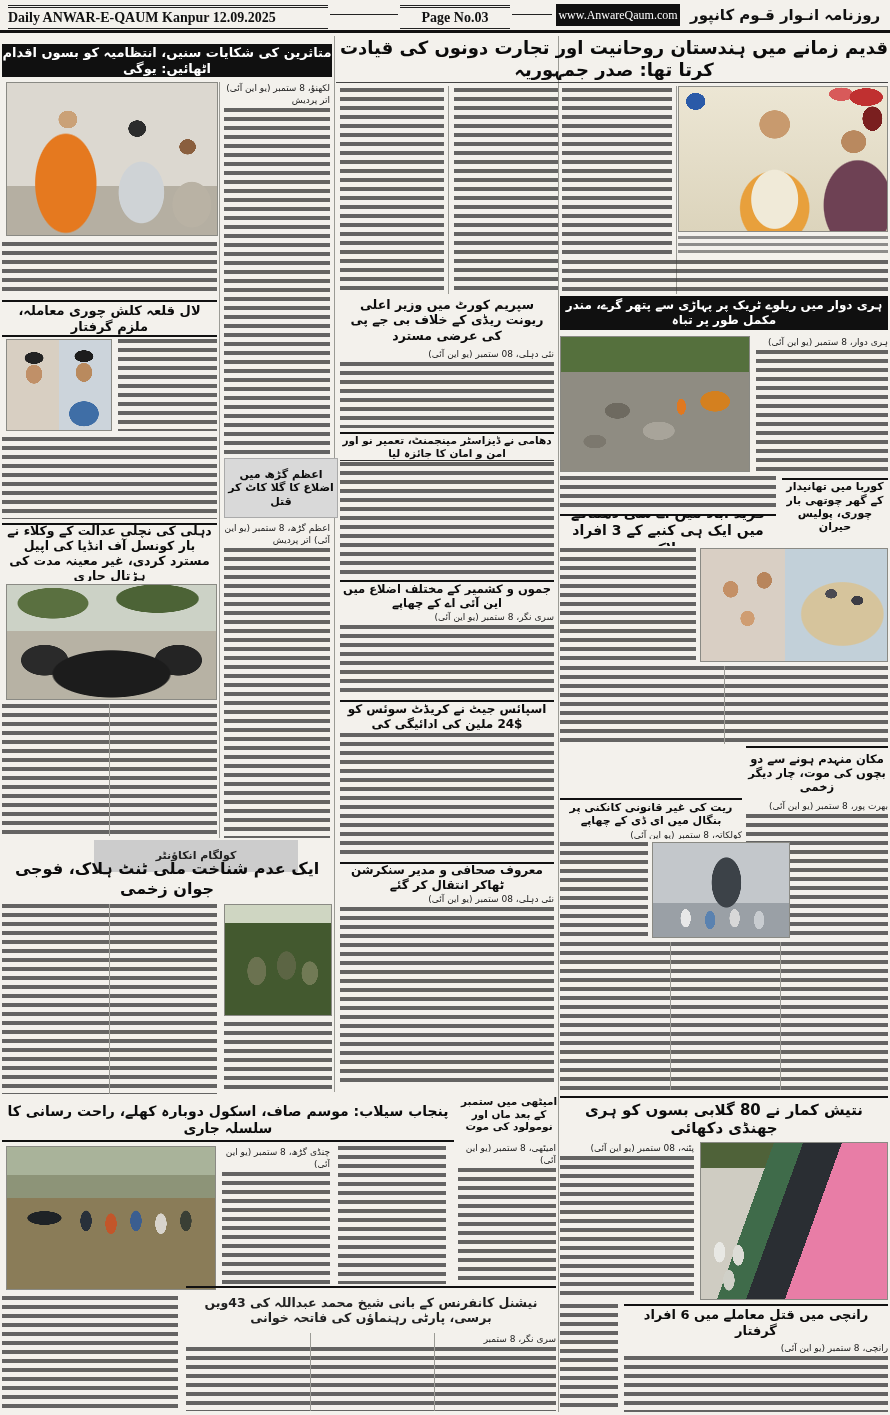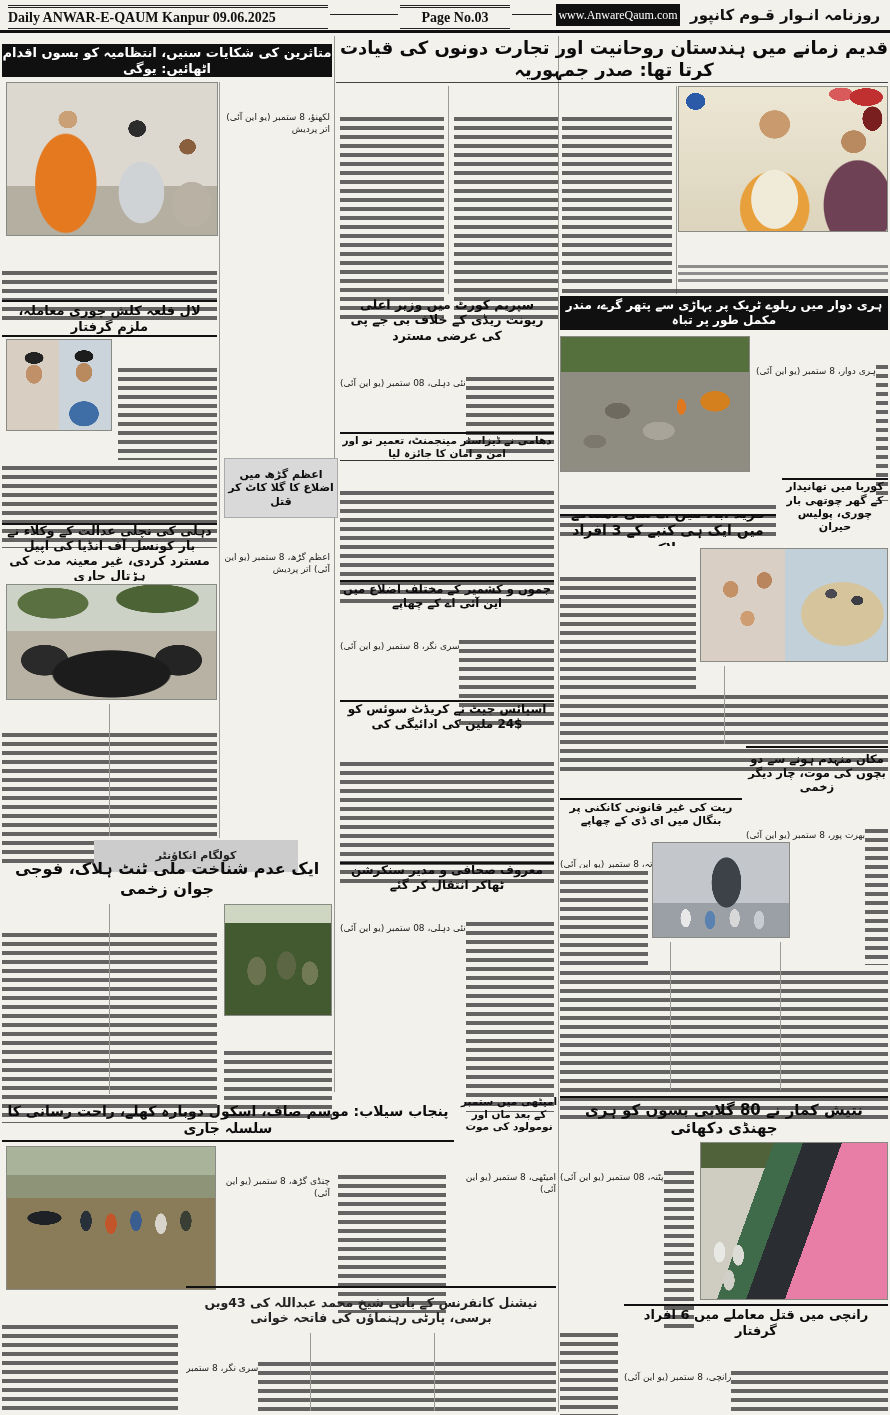--- a/index.html
+++ b/index.html
@@ -19,37 +19,37 @@
   
   .hl{font-weight:bold;color:#0c0c0c;direction:rtl;text-align:center;line-height:1.22;
       display:flex;align-items:center;justify-content:center;overflow:hidden;}
   .rev{background:#101010;color:#ffffff;}
   .kick{background:#cccccc;color:#222;}
   .grybox{background:#d9d9d9;border:1px solid #aaa;}
   .ruleB{border-bottom:2px solid #111;}
   .ruleT{border-top:2px solid #111;}
   .thinB{border-bottom:1px solid #333;}
   
-  .art{display:flex;flex-direction:row;overflow:hidden;margin-top:29px;}
+  .art{display:flex;flex-direction:column;overflow:hidden;}
   .dl{font-size:9px;line-height:1.35;direction:rtl;text-align:right;color:#1b1b1b;margin-bottom:2px;}
   .tx{flex:1;opacity:.78;
       background:repeating-linear-gradient(to bottom,#3c3c3c 0px,#3c3c3c 4px,transparent 4px,transparent 9px);}
   .tx.cap{opacity:.6;
       background:repeating-linear-gradient(to bottom,#4a4a4a 0px,#4a4a4a 3px,transparent 3px,transparent 7px);}
   
   .ph{border:1px solid #8a8a84;box-sizing:border-box;}
   .vline{width:1px;background:#9b9b95;}
   .hrule{height:1px;background:#444;}
 </style>
 </head>
 <body>
 
 <div id="page">
 
-  <div class="abs hdr-en" style="left:8px;top:5px;width:320px;height:20px;border-top:3px double #222;border-bottom:3px double #222;">Daily ANWAR-E-QAUM Kanpur  09.06.2025</div>
+  <div class="abs hdr-en" style="left:8px;top:5px;width:320px;height:20px;border-top:3px double #222;border-bottom:3px double #222;">Daily ANWAR-E-QAUM Kanpur  12.09.2025</div>
   <div class="abs hdr-en" style="left:400px;top:5px;width:110px;height:20px;justify-content:center;border-top:3px double #222;border-bottom:3px double #222;">Page No.03</div>
   <div class="abs hline" style="left:330px;top:14px;width:68px;"></div>
   <div class="abs hline" style="left:512px;top:14px;width:40px;"></div>
   <div class="abs hdr-box" style="left:556px;top:4px;width:124px;height:22px;">www.AnwareQaum.com</div>
   <div class="abs hdr-ur" style="left:690px;top:4px;width:194px;height:22px;">روزنامہ  انـوار قـوم  کانپور</div>
   <div class="abs dline" style="left:0px;top:30px;width:890px;"></div>
 
   <div class="abs vline" style="left:334px;top:36px;height:1056px;"></div>
   <div class="abs vline" style="left:558px;top:36px;height:1376px;"></div>
   <div class="abs vline" style="left:219px;top:82px;height:756px;"></div>

